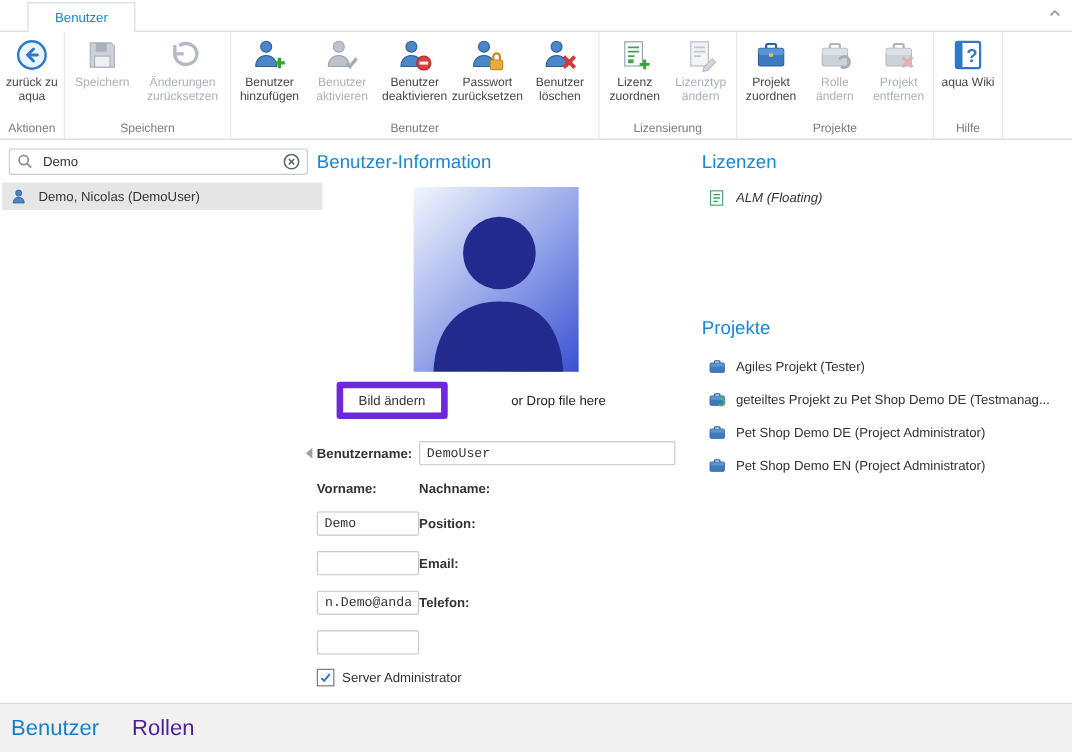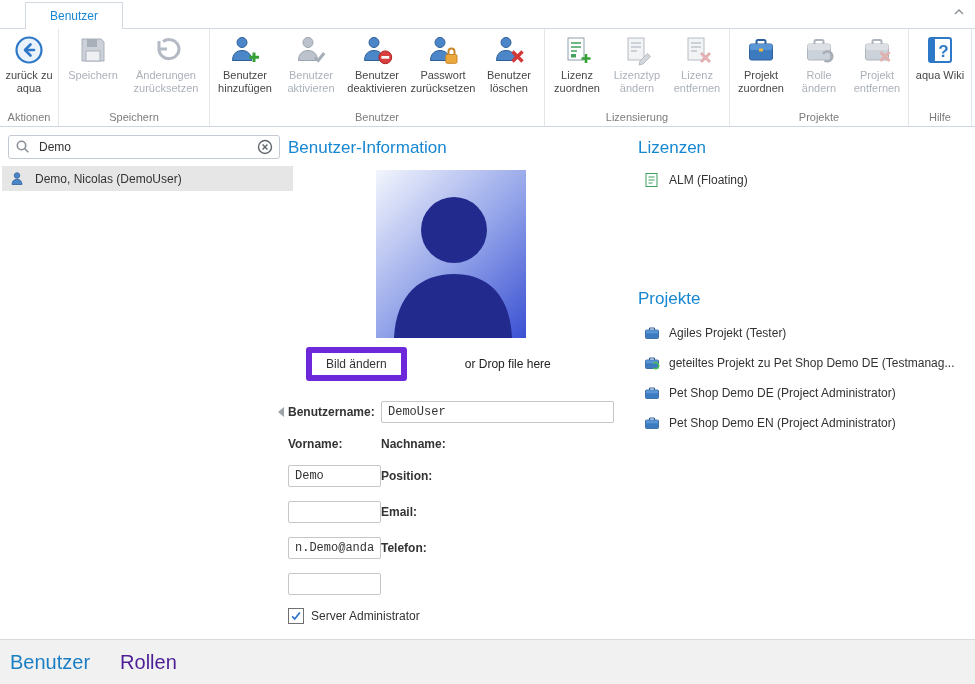--- a/index.html
+++ b/index.html
@@ -47,21 +47,21 @@
   .uform label{font-weight:bold;align-self:center;}
   .uform input{height:22px;border:1px solid #c6c6c6;border-radius:2px;padding:0 6px;font-size:12px;color:#333;
     box-sizing:border-box;outline:none;font-family:Liberation Mono, monospace;}
   .uform input.focus{border-color:#56a0e0;}
   .expander{position:absolute;left:-10px;top:6px;width:0;height:0;
     border-top:5px solid transparent;border-bottom:5px solid transparent;border-right:6px solid #9aa2aa;}
   .cb-row{margin:13px 0 0 2px;display:flex;align-items:center;gap:7px;}
   .cb{width:14px;height:14px;border:1px solid #707070;background:#fff;display:flex;align-items:center;justify-content:center;}
   .rightcol{position:absolute;left:632px;top:128px;right:0;bottom:45px;padding-left:4px;}
   .rc-item{display:flex;align-items:center;gap:9px;height:26px;margin-left:8px;}
-  .licenses-list{margin-top:9px;}
+  .licenses-list{margin-top:9px;font-style:italic;}
   .projects-title{margin-top:96px;}
   .projects-list{margin-top:9px;}
   .projects-list .rc-item{height:30px;}
   .rc-label{white-space:nowrap;overflow:hidden;}
   
   .footer{position:absolute;left:0;right:0;bottom:0;height:45px;background:#f1f1f1;border-top:1px solid #dadada;
     display:flex;align-items:center;padding-left:10px;gap:30px;box-sizing:border-box;}
   .footer .fitem{font-size:20px;color:#4c1d95;cursor:default;}
   .footer .fitem.active{color:#1a7ec5;}
   .icon16{width:16px;height:16px;display:block;flex:0 0 auto;}
@@ -195,30 +195,20 @@
       </div>
       <div class="rbtn w60 disabled" aria-disabled="true">
         <span class="ricon">
           <svg viewBox="0 0 32 32">
               <rect x="7" y="4" width="16" height="22" fill="#f2f3f5" stroke="#b6bcc4"></rect>
               <path d="M10 9h10M10 13h10M10 17h6" stroke="#c0c6cd" stroke-width="1.6"></path>
               <path d="M19 27l7.5-7.5 3 3L22 30l-4 1z" fill="#d3d8de" stroke="#b6bcc4"></path>
             </svg>
         </span>
         <span class="rlabel">Lizenztyp ändern</span>
-      </div>
-      <div class="rbtn w60 disabled" aria-disabled="true">
-        <span class="ricon">
-          <svg viewBox="0 0 32 32">
-              <rect x="7" y="4" width="16" height="22" fill="#f2f3f5" stroke="#b6bcc4"></rect>
-              <path d="M10 9h10M10 13h10M10 17h6" stroke="#c0c6cd" stroke-width="1.6"></path>
-              <path d="M20 19l9 9M29 19l-9 9" stroke="#e2b0b0" stroke-width="3"></path>
-            </svg>
-        </span>
-        <span class="rlabel">Lizenz entfernen</span>
       </div>
     </div>
     <div class="rgroup-label">Lizensierung</div>
   </div>
 
   <div class="rgroup">
     <div class="rbuttons">
       <div class="rbtn w58">
         <span class="ricon">
           <svg viewBox="0 0 32 32">

